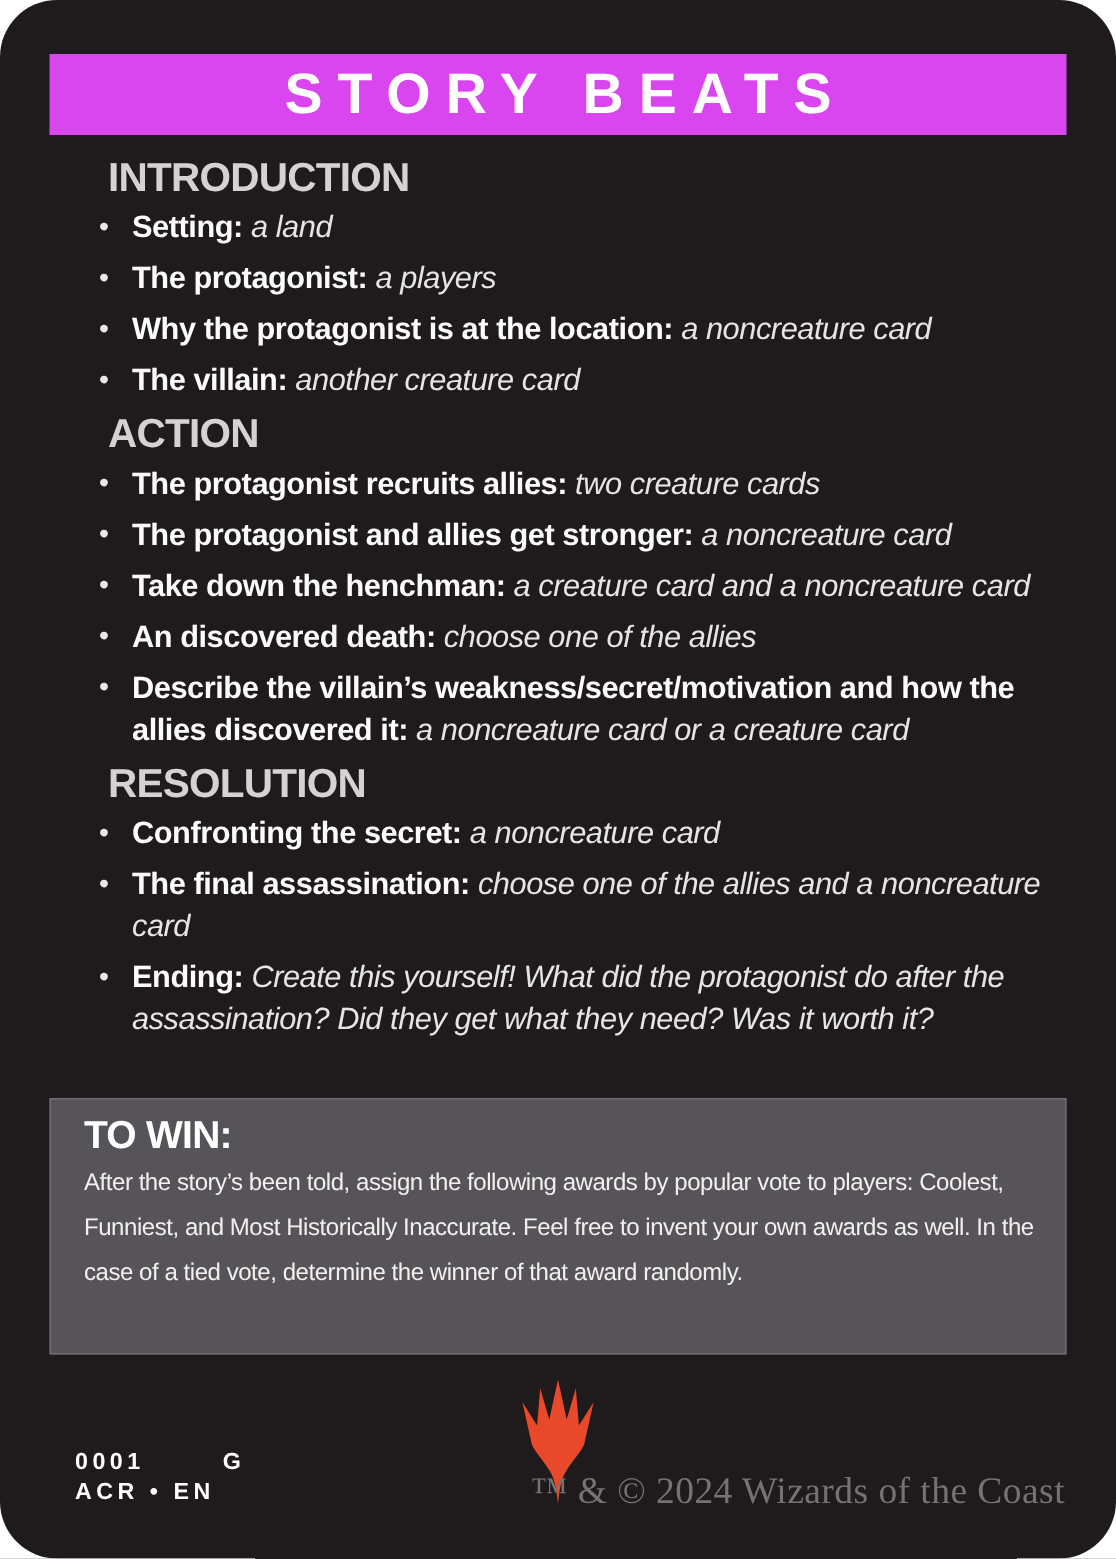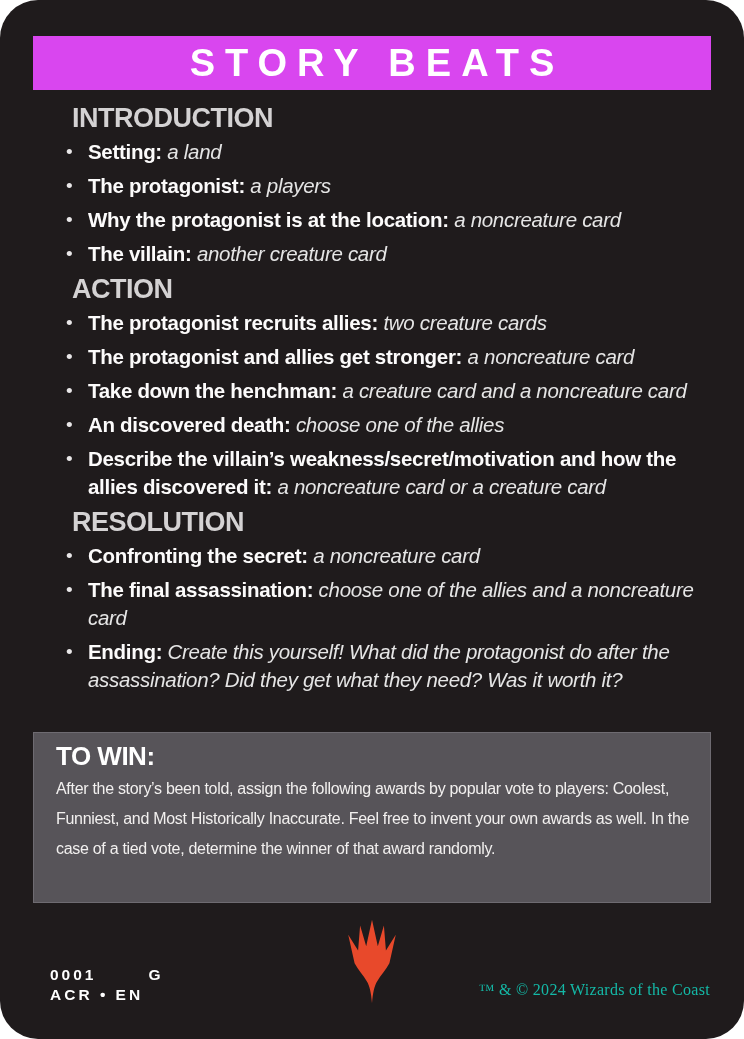--- a/index.html
+++ b/index.html
@@ -56,21 +56,21 @@
   .collector {
     position: absolute; left: 36px; top: 965px; color: #ffffff;
     font-size: 15.5px; font-weight: 700; letter-spacing: 3px; line-height: 20px;
     white-space: nowrap;
     margin-left: 14px;
   }
   .rarity { margin-left: 52px; }
   .pw-symbol { position: absolute; left: 343px; top: 918px; width: 58px; height: 88px; }
   .copyright {
     position: absolute; right: 34px; top: 981px;
-    font-family: "Liberation Serif", serif; font-size: 16px; color: #14b8a6;
+    font-family: "Liberation Serif", serif; font-size: 25px; color: #737373;
     letter-spacing: 0.3px; white-space: nowrap;
   }
 </style>
 </head>
 <body>
 
 <div class="page">
   <div class="card">
 
     <div class="title-band">

